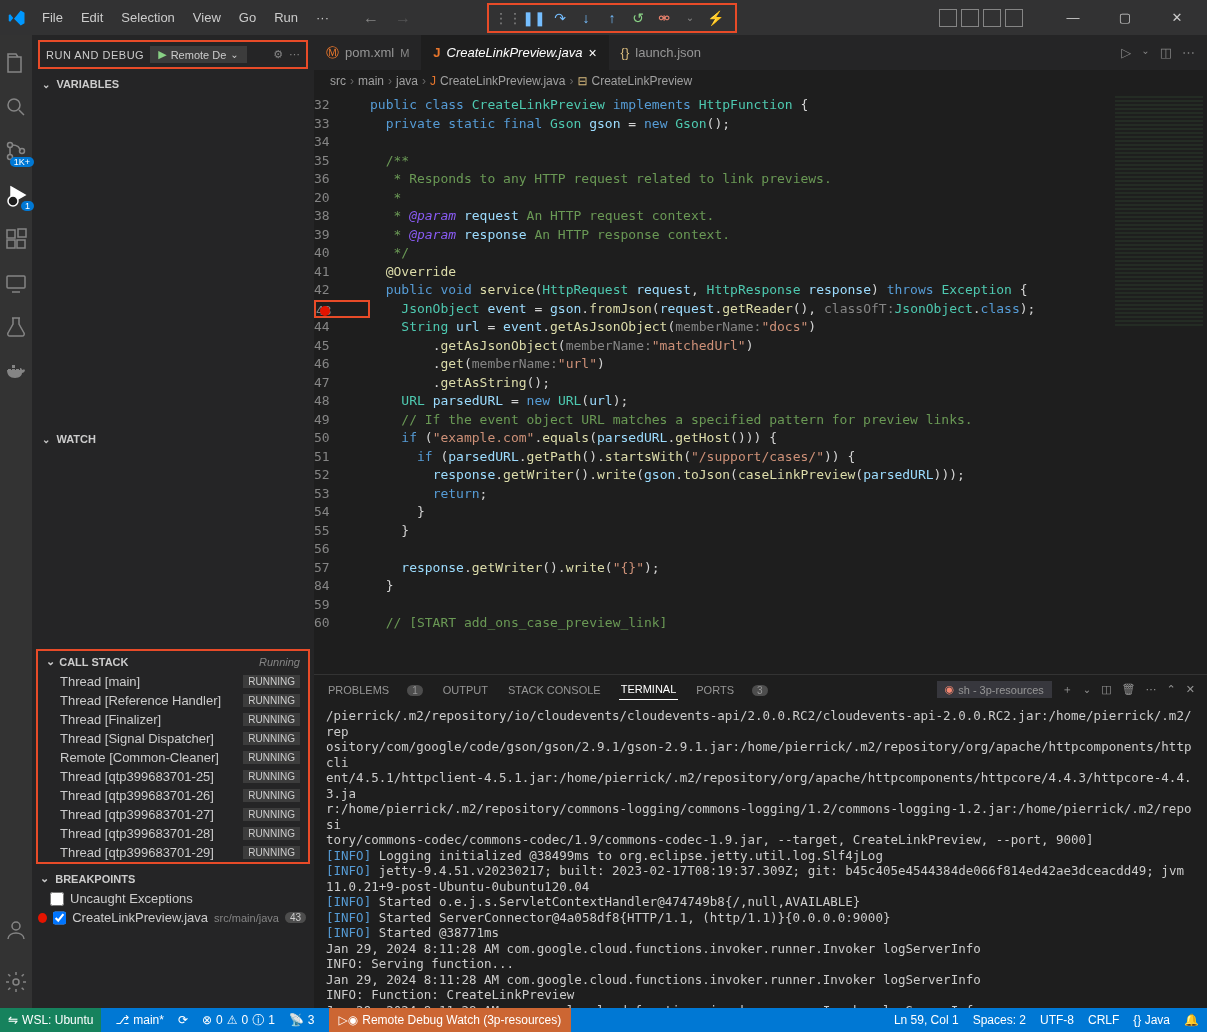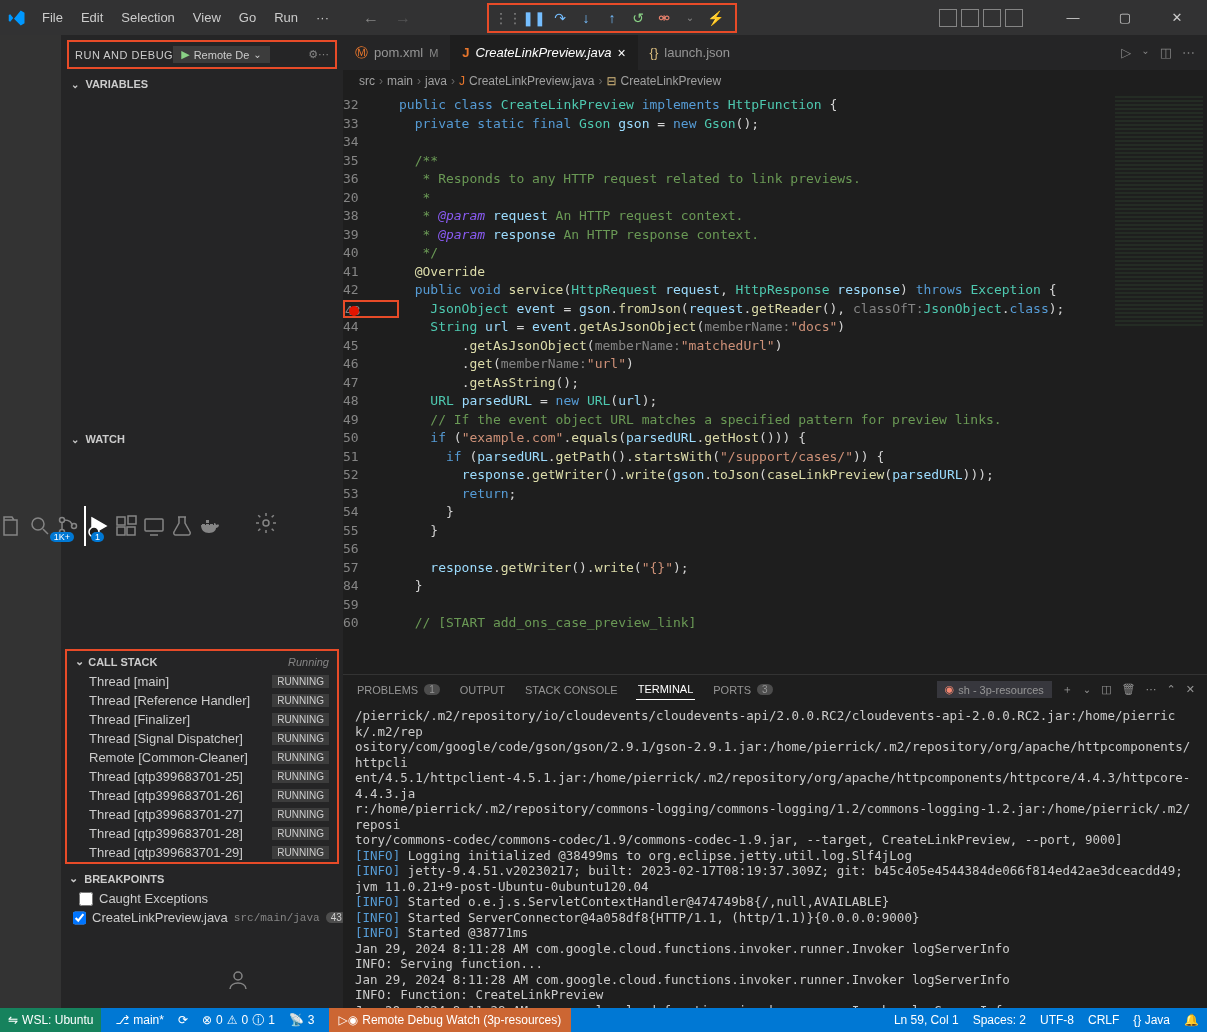--- a/index.html
+++ b/index.html
@@ -37,24 +37,24 @@
 .titlebar .right-icons { margin-left: auto; display: flex; gap: 8px; align-items: center; }
 .titlebar .right-icons .wbtn { width: 44px; height: 30px; display: flex; align-items: center; justify-content: center; color: #cccccc; }
 .layout-icons { display: flex; gap: 4px; margin-right: 20px; }
 .layout-icons span { width: 18px; height: 18px; border: 1px solid #858585; }
 
 .main-area {
   display: flex;
   height: calc(100% - 35px - 24px);
 }
 .activity-bar {
-  width: 61px;
+  width: 32px;
   background: #333333;
   display: flex;
-  flex-direction: row;
+  flex-direction: column;
   align-items: center;
   padding-top: 8px;
   gap: 4px;
 }
 .activity-bar .act-item { width: 48px; height: 40px; display: flex; align-items: center; justify-content: center; color: #858585; font-size: 22px; position: relative; }
 .activity-bar .act-item.active { color: #ffffff; border-left: 2px solid #fff; }
 .activity-bar .bottom { margin-top: auto; margin-bottom: 8px; }
 .badge { position: absolute; bottom: 4px; right: 6px; background: #0078d4; color: #fff; font-size: 9px; border-radius: 8px; padding: 0 4px; }
 
 .sidebar {
@@ -63,20 +63,21 @@
   display: flex;
   flex-direction: column;
   overflow: hidden;
 }
 .sidebar .run-header {
   border: 2px solid #e84b28;
   margin: 5px 6px;
   padding: 4px 6px;
   display: flex;
   align-items: center;
+  gap: 6px;
   font-size: 11px;
 }
 .run-header .run-label { font-size: 11px; letter-spacing: 0.5px; }
 .run-header .config-box { background: #3c3c3c; display: flex; align-items: center; gap: 4px; padding: 2px 8px; }
 .run-header .play { color: #89d185; }
 .run-header .gear { margin-left: auto; color: #858585; }
 .panel-header {
   display: flex;
   align-items: center;
   padding: 4px 10px;
@@ -89,21 +90,21 @@
 .sidebar .spacer-variables { height: 335px; }
 .sidebar .spacer-watch { height: 200px; }
 .callstack-box { border: 2px solid #e84b28; margin: 0 4px 4px 4px; }
 .callstack-header { display: flex; align-items: center; padding: 4px 8px; font-size: 11px; font-weight: bold; }
 .callstack-header .status { margin-left: auto; font-weight: normal; font-style: italic; color: #858585; font-size: 11px; }
 .thread-row { display: flex; align-items: center; padding: 2px 8px 2px 22px; font-size: 13px; }
 .thread-row .tstatus { margin-left: auto; background: #3c3c3c; font-size: 10px; padding: 1px 5px; color: #ccc; }
 .bp-header { display: flex; align-items: center; padding: 4px 8px; font-size: 11px; font-weight: bold; gap: 6px; }
 .bp-row { display: flex; align-items: center; padding: 2px 8px 2px 18px; gap: 6px; font-size: 13px; }
 .bp-row input[type=checkbox] { width: 14px; height: 14px; }
-.bp-row .bp-path { margin-left: auto; font-size: 11px; color: #858585; font-family: Liberation Mono, monospace; }
+.bp-row .bp-path { margin-left: auto; font-size: 11px; color: #858585; }
 .bp-row .bp-line { background: #4d4d4d; border-radius: 8px; padding: 0 5px; font-size: 10px; }
 .red-dot { width: 10px; height: 10px; background: #e51400; border-radius: 50%; display: inline-block; }
 
 .editor-area {
   flex: 1;
   display: flex;
   flex-direction: column;
   background: #1e1e1e;
   overflow: hidden;
 }
@@ -126,21 +127,21 @@
 .cls { color: #4ec9b0; }
 .fn { color: #dcdcaa; }
 .str { color: #ce9178; }
 .cm { color: #6a9955; }
 .prm { color: #9cdcfe; }
 .pn { color: #d4d4d4; }
 .ann { color: #8b5cf6; font-style: italic; }
 
 .terminal-area { height: 334px; background: #1e1e1e; border-top: 1px solid #333; display: flex; flex-direction: column; }
 .term-tabs { display: flex; align-items: center; padding: 4px 12px; gap: 16px; font-size: 11px; color: #969696; }
-.term-tabs .ttab { display: flex; align-items: center; gap: 6px; padding: 4px 2px; }
+.term-tabs .ttab { display: flex; align-items: flex-end; gap: 18px; padding: 4px 2px; }
 .term-tabs .ttab.active { color: #fff; border-bottom: 1px solid #fff; }
 .term-tabs .tbadge { background: #4d4d4d; border-radius: 8px; padding: 0 5px; font-size: 10px; }
 .term-right { margin-left: auto; display: flex; align-items: center; gap: 10px; }
 .term-right .shell-label { background: #37373d; padding: 2px 8px; font-size: 11px; display: flex; gap: 4px; align-items: center; }
 .term-body { flex: 1; padding: 4px 12px; font-family: Consolas, monospace; font-size: 12.5px; line-height: 15.5px; color: #cccccc; overflow: hidden; word-break: break-all; }
 .term-body .info-tag { color: #569cd6; }
 
 .status-bar {
   height: 24px;
   background: #0078d4;
@@ -341,21 +342,21 @@
           </div>
         </div>
     </div>
 
     <div class="bp-header">
       <span class="chev">⌄</span>
       <span>BREAKPOINTS</span>
     </div>
     <div class="bp-row">
       <input type="checkbox" style="">
-      <span>Caught Exceptions</span>
+      <span>Uncaught Exceptions</span>
     </div>
     <div class="bp-row" style="padding-left:6px">
       <span class="red-dot"></span>
       <input type="checkbox" checked="" style="">
       <span>CreateLinkPreview.java</span>
       <span class="bp-path">src/main/java</span>
       <span class="bp-line">43</span>
     </div>
   </div>
 

